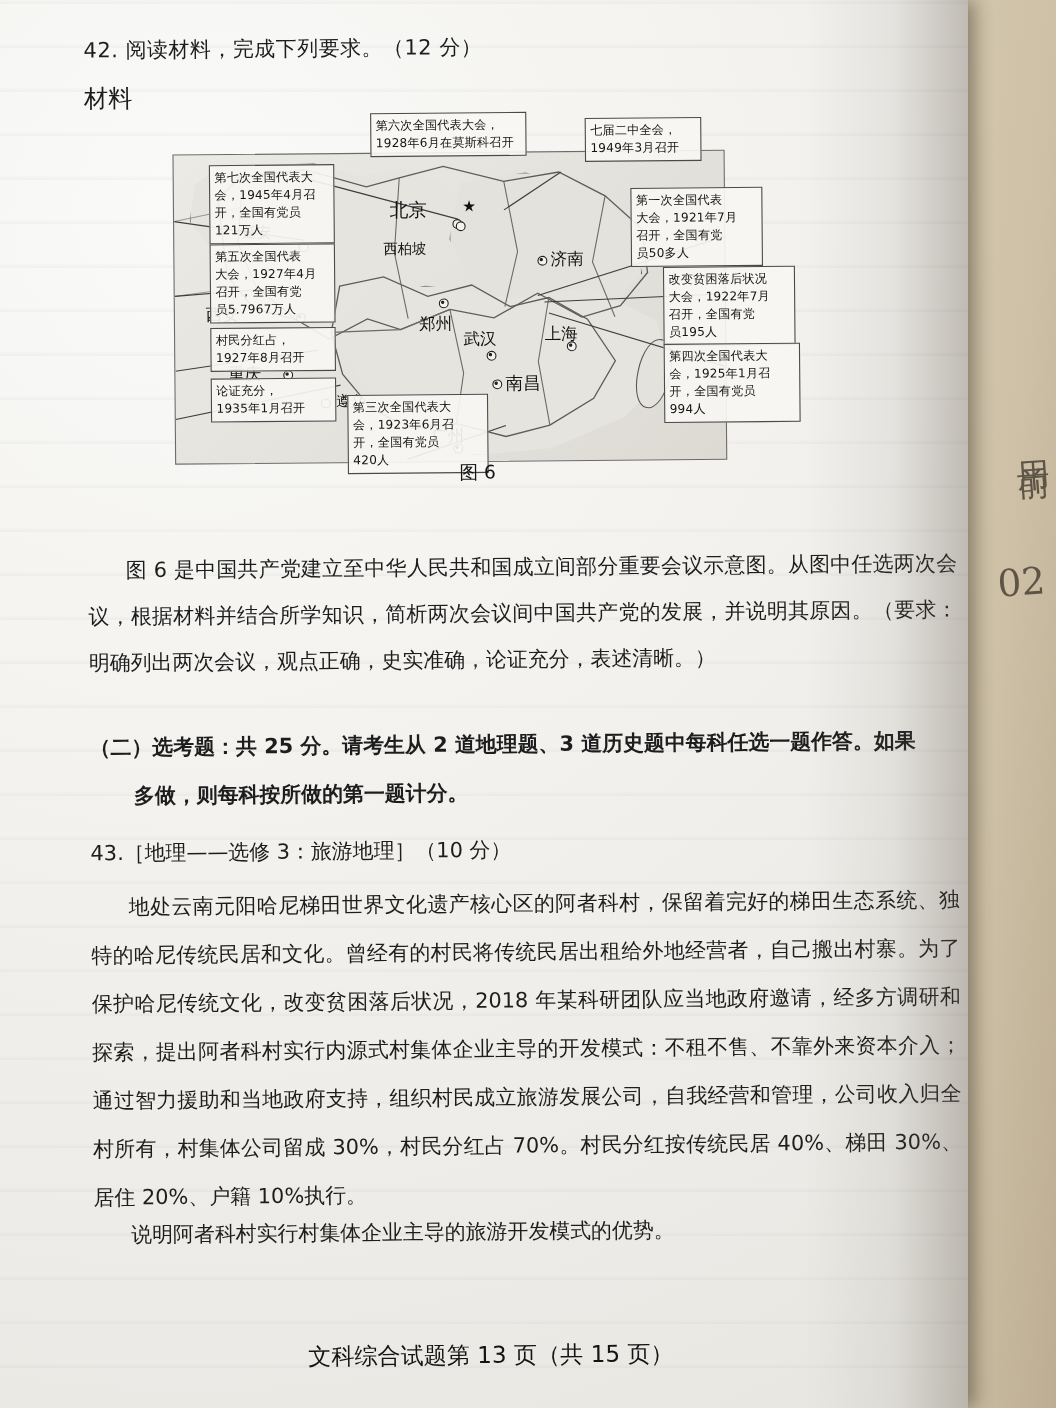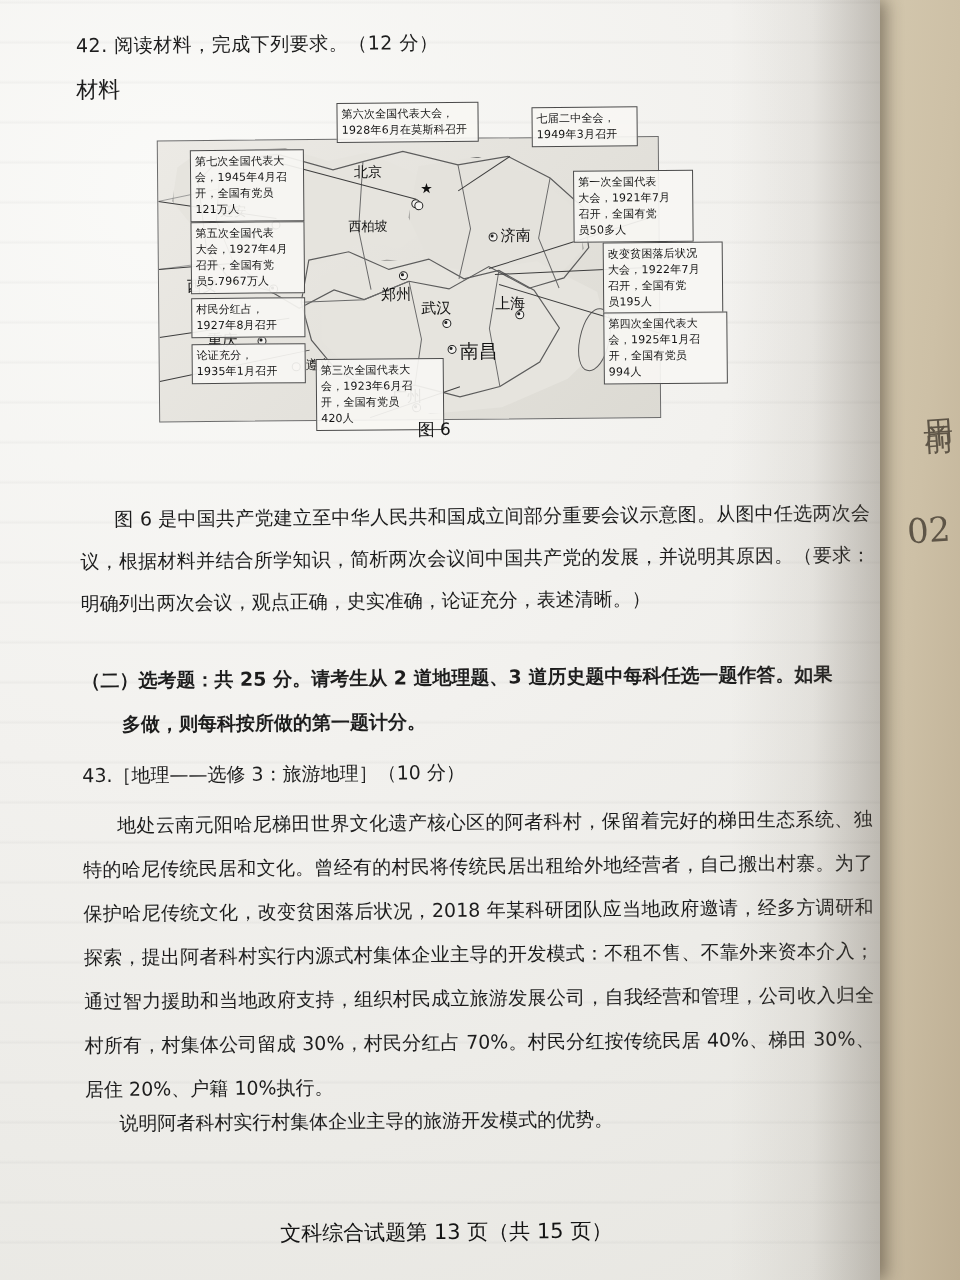--- a/index.html
+++ b/index.html
@@ -186,21 +186,21 @@
           <line x1="0" y1="240" x2="150" y2="210" stroke="#3d3d3d" stroke-width="1"></line>
           <line x1="120" y1="22" x2="258" y2="60" stroke="#3d3d3d" stroke-width="1"></line>
           <line x1="352" y1="18" x2="300" y2="52" stroke="#3d3d3d" stroke-width="1"></line>
           <line x1="500" y1="78" x2="330" y2="130" stroke="#3d3d3d" stroke-width="1"></line>
           <line x1="500" y1="130" x2="336" y2="136" stroke="#3d3d3d" stroke-width="1"></line>
           <line x1="500" y1="196" x2="340" y2="146" stroke="#3d3d3d" stroke-width="1"></line>
           <line x1="210" y1="278" x2="300" y2="248" stroke="#3d3d3d" stroke-width="1"></line>
         </svg>
 
         <div class="dot" style="left:253px;top:60px"></div>
-        <div class="cn city" style="left:196px;top:24px;font-size:14px">北京</div>
+        <div class="cn city" style="left:196px;top:40px;font-size:17px">北京</div>
         <div class="star" style="left:262px;top:42px">★</div>
 
         <div class="dot" style="left:113px;top:80px"></div>
         <div class="cn city" style="left:62px;top:62px">延安</div>
 
         <div class="dot" style="left:256px;top:62px"></div>
         <div class="cn city" style="left:190px;top:78px">西柏坡</div>
 
         <div class="dot filled" style="left:330px;top:94px"></div>
         <div class="cn city" style="left:342px;top:88px;font-size:15px">济南</div>
@@ -217,21 +217,21 @@
         <div class="dot filled" style="left:356px;top:172px"></div>
         <div class="cn city" style="left:336px;top:156px;font-size:15px">上海</div>
 
         <div class="dot filled" style="left:98px;top:196px"></div>
         <div class="cn city" style="left:48px;top:190px;font-size:15px">重庆</div>
 
         <div class="dot" style="left:132px;top:222px"></div>
         <div class="cn city" style="left:146px;top:216px">遵义</div>
 
         <div class="dot filled" style="left:288px;top:206px"></div>
-        <div class="cn city" style="left:300px;top:200px;font-size:19px">南昌</div>
+        <div class="cn city" style="left:300px;top:200px;font-size:16px">南昌</div>
 
         <div class="dot filled" style="left:252px;top:264px"></div>
         <div class="cn city" style="left:232px;top:248px;font-size:15px">广州</div>
       </div>
 
       <div class="cbox" style="left:235px;top:2px;width:132px">
         <div>第六次全国代表大会，</div>
         <div>1928年6月在莫斯科召开</div>
       </div>
 

